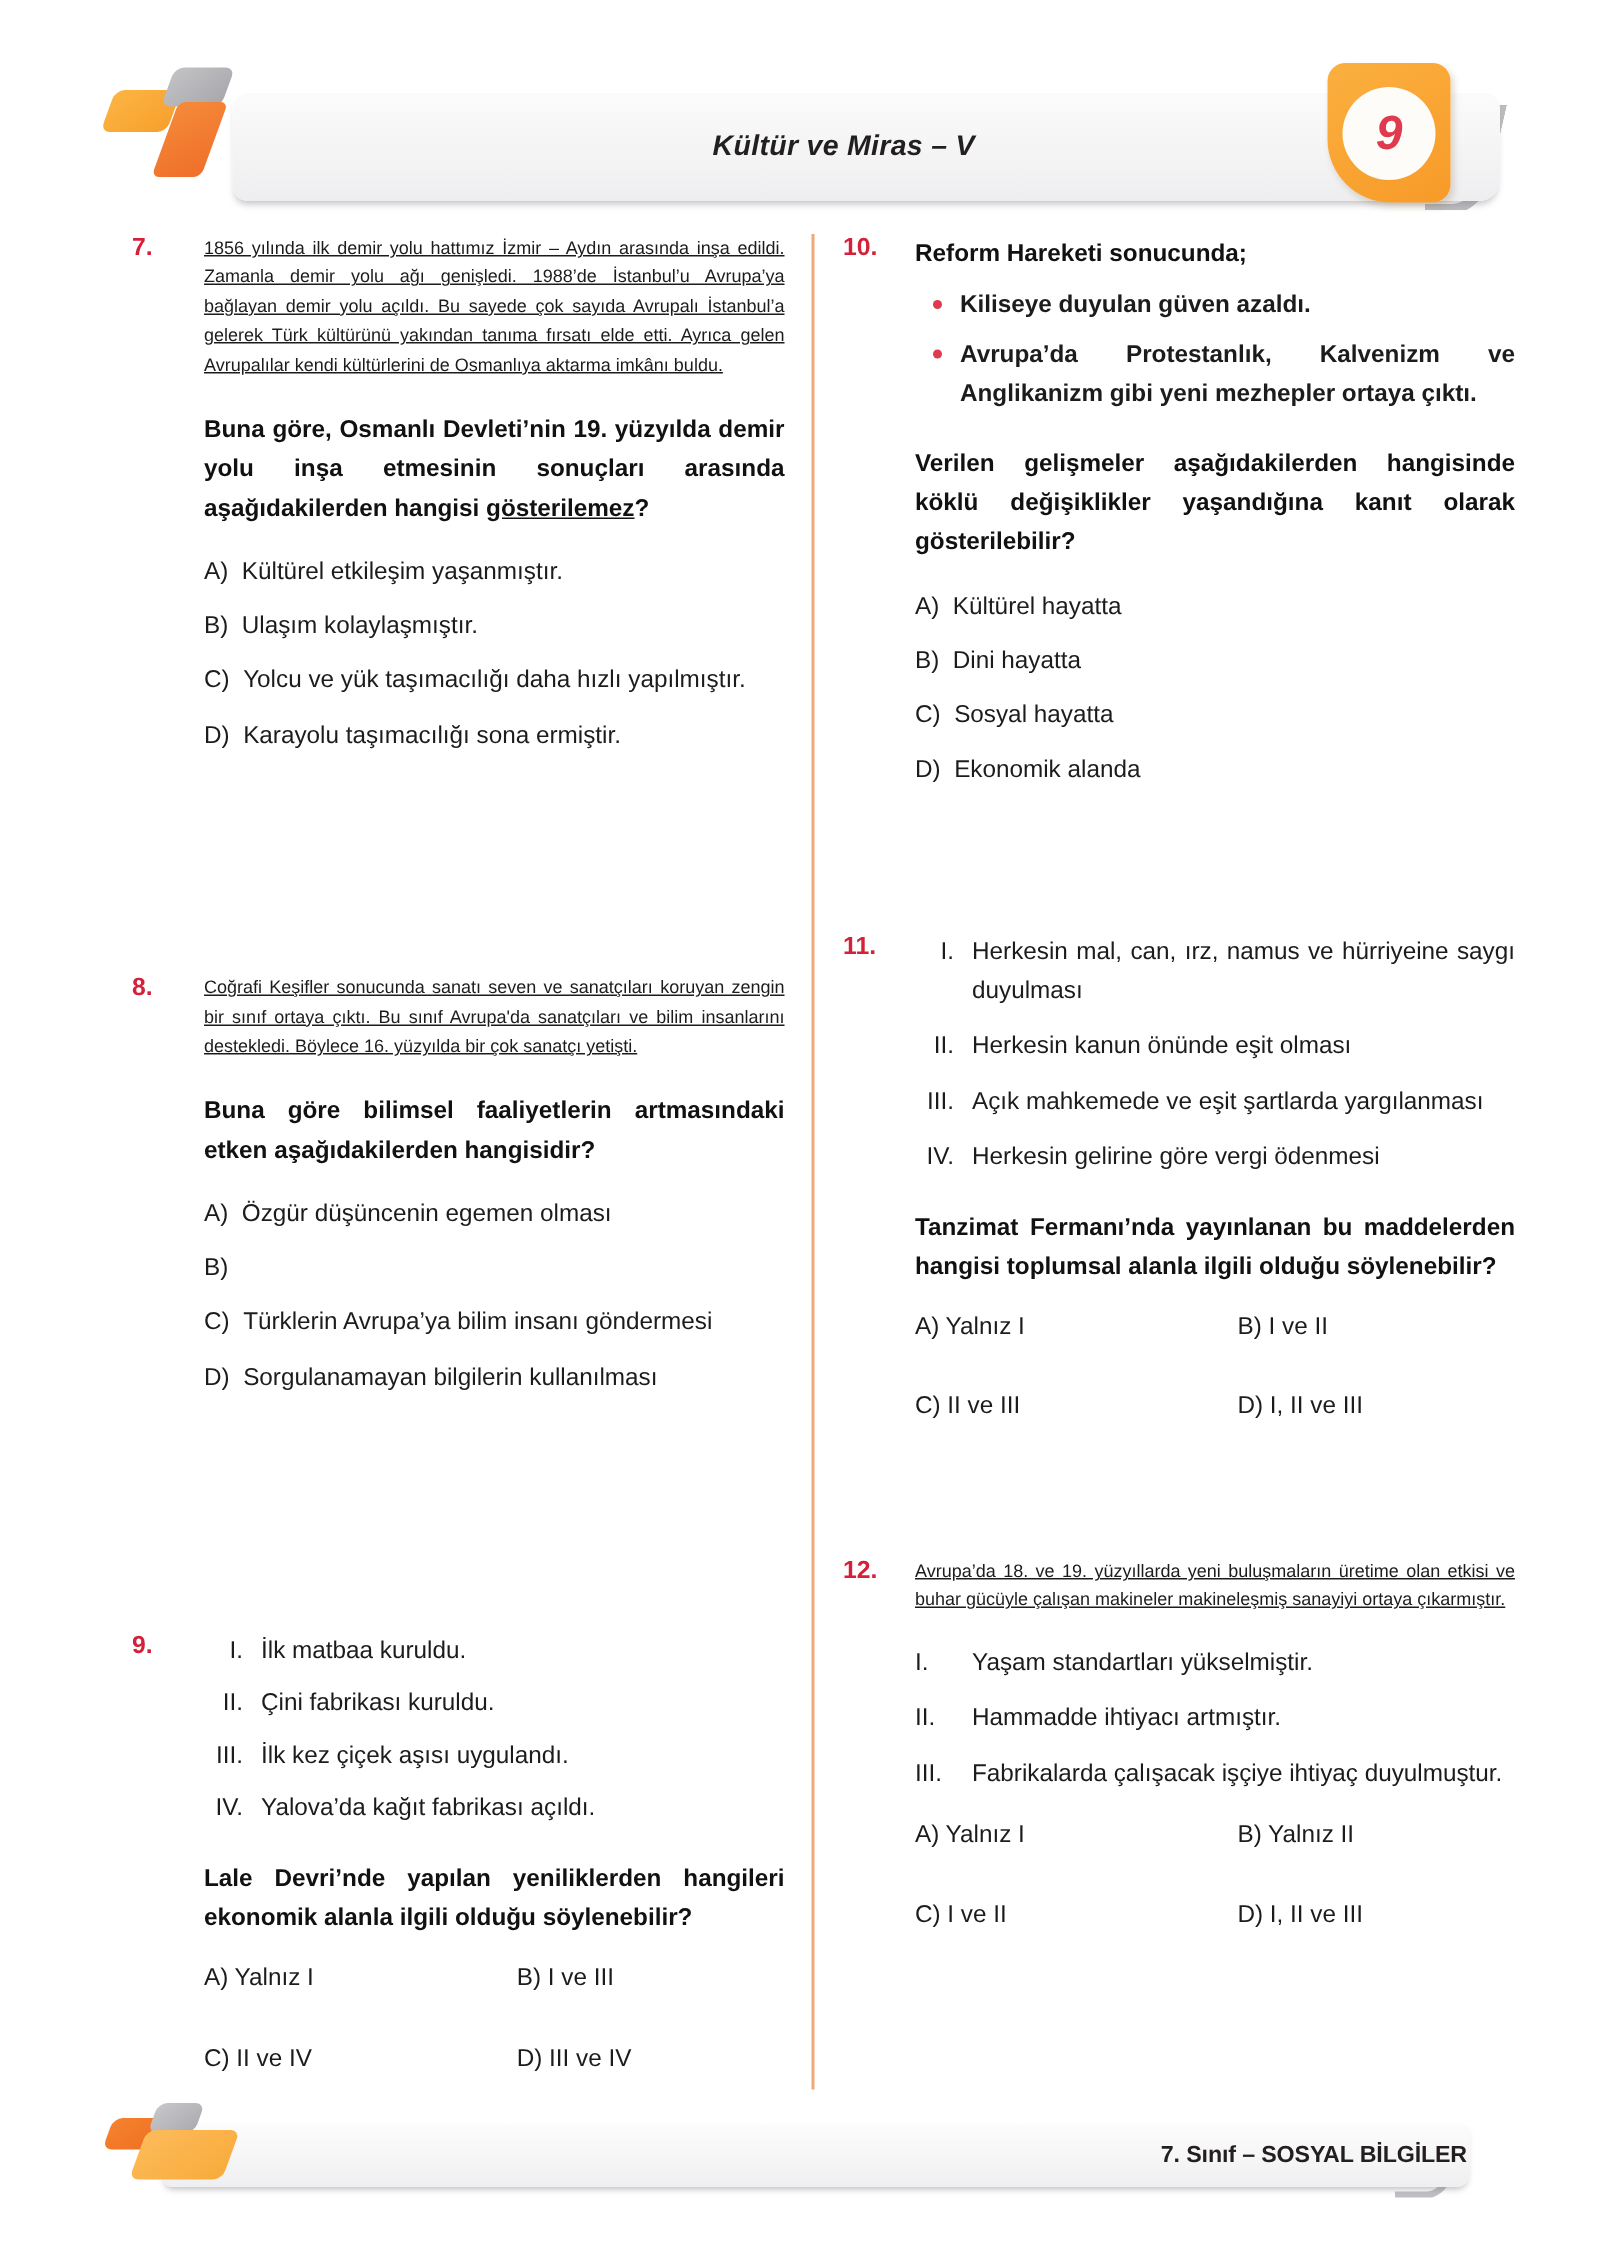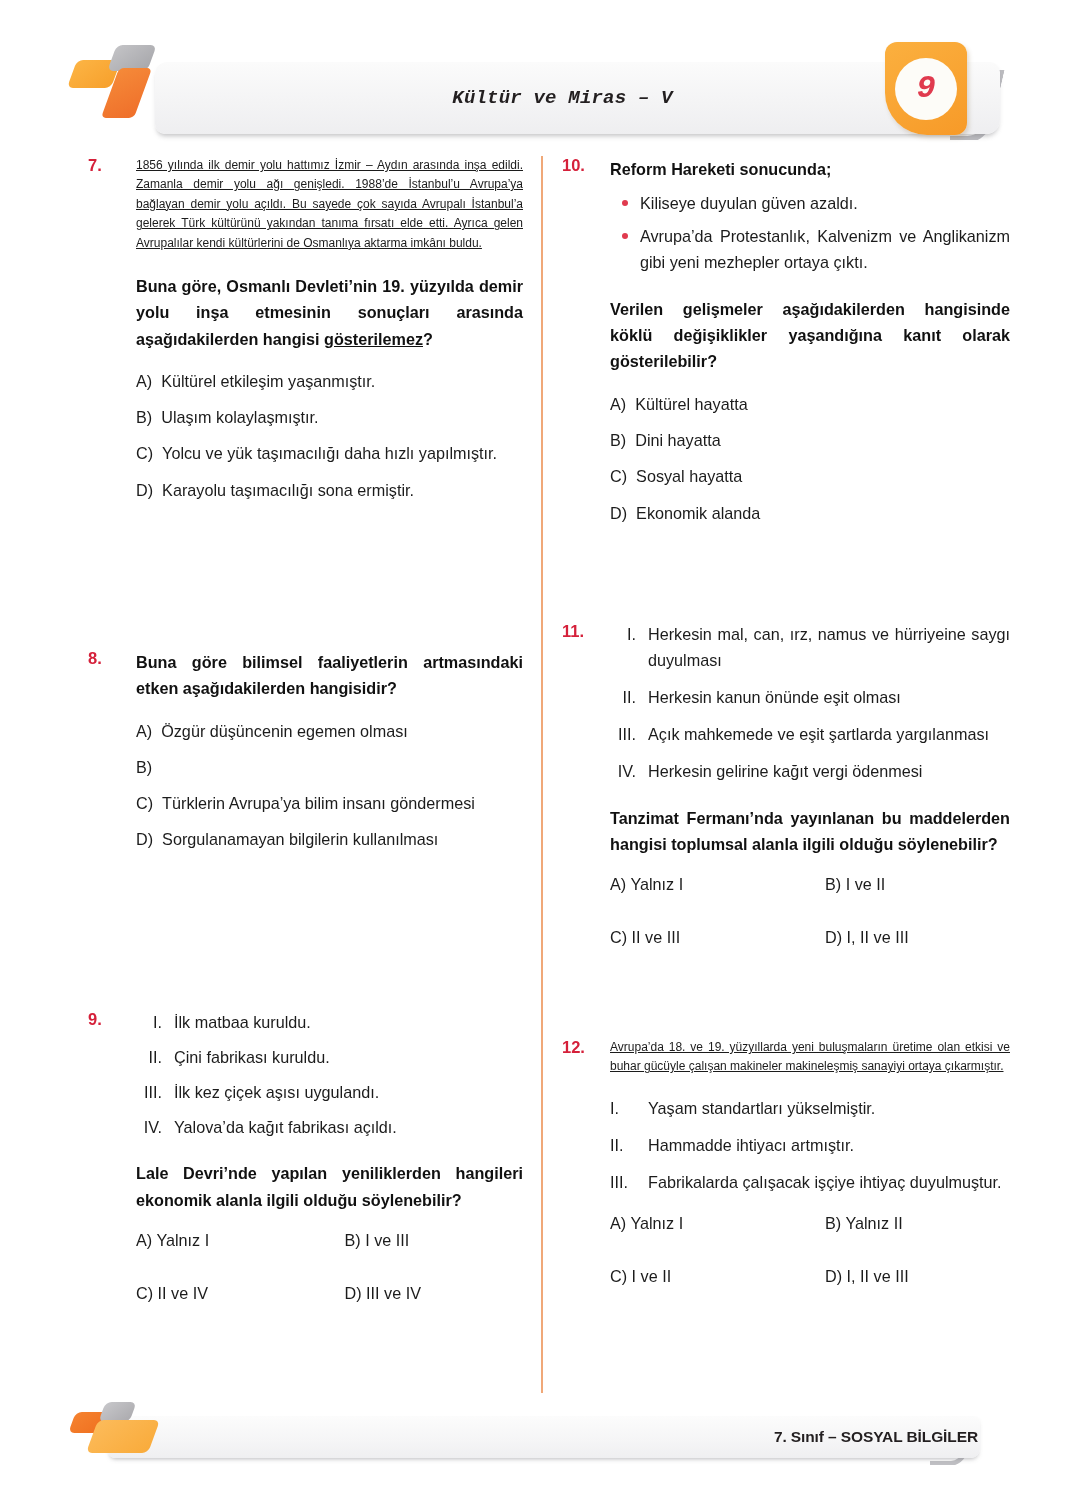--- a/index.html
+++ b/index.html
@@ -16,21 +16,20 @@
     overflow: hidden;
   }
 
   
   .header {
     position: absolute;
     top: 40px;
     left: 70px;
     width: 940px;
     height: 110px;
-    font-family: Liberation Mono, monospace;
   }
   .header-bar {
     position: absolute;
     left: 85px;
     top: 22px;
     width: 845px;
     height: 72px;
     background: linear-gradient(to bottom, #fbfbfb 0%, #f4f4f5 55%, #eeeef0 100%);
     border-radius: 12px 10px 14px 10px;
     box-shadow: 0 4px 5px -2px rgba(120,120,125,0.45);
@@ -249,20 +248,21 @@
     margin: 9px 0 0 0;
     padding: 0;
     list-style: none;
   }
   .bullets li {
     font-size: 16.2px;
     line-height: 1.6;
     margin-bottom: 7px;
     display: flex;
     color: #1c1c1c;
+    font-weight: bold;
   }
   .bullets .dot {
     flex: 0 0 30px;
     display: flex;
     justify-content: center;
     padding-top: 9px;
     box-sizing: border-box;
   }
   .bullets .dot i {
     display: block;
@@ -388,20 +388,21 @@
         </li>
       <li>
           <span class="opt-letter">D)</span>
           <span>Karayolu taşımacılığı sona ermiştir.</span>
         </li>
     </ul>
   </div>
 
   <div class="q" style="margin-top:147px;">
     <div class="q-num">8.</div>
+    <p class="stem">Coğrafi Keşifler sonucunda sanatı seven ve sanatçıları koruyan zengin bir sınıf ortaya çıktı. Bu sınıf Avrupa'da sanatçıları ve bilim insanlarını destekledi. Böylece 16. yüzyılda bir çok sanatçı yetişti.</p>
     <p class="ask">Buna göre bilimsel faaliyetlerin artmasındaki etken aşağıdakilerden hangisidir?</p>
     <ul class="opts">
       <li>
           <span class="opt-letter">A)</span>
           <span>Özgür düşüncenin egemen olması</span>
         </li>
       <li>
           <span class="opt-letter">B)</span>
         </li>
       <li>
@@ -495,21 +496,21 @@
       <li>
           <span class="rnum">II.</span>
           <span class="rtext">Herkesin kanun önünde eşit olması</span>
         </li>
       <li>
           <span class="rnum">III.</span>
           <span class="rtext">Açık mahkemede ve eşit şartlarda yargılanması</span>
         </li>
       <li>
           <span class="rnum">IV.</span>
-          <span class="rtext">Herkesin gelirine kağıt vergi ödenmesi</span>
+          <span class="rtext">Herkesin gelirine göre vergi ödenmesi</span>
         </li>
     </ul>
     <p class="ask">Tanzimat Fermanı’nda yayınlanan bu maddelerden hangisi toplumsal alanla ilgili olduğu söylenebilir?</p>
     <ul class="opts-grid">
       <li>A) Yalnız I</li>
       <li>B) I ve II</li>
       <li>C) II ve III</li>
       <li>D) I, II ve III</li>
     </ul>
   </div>

